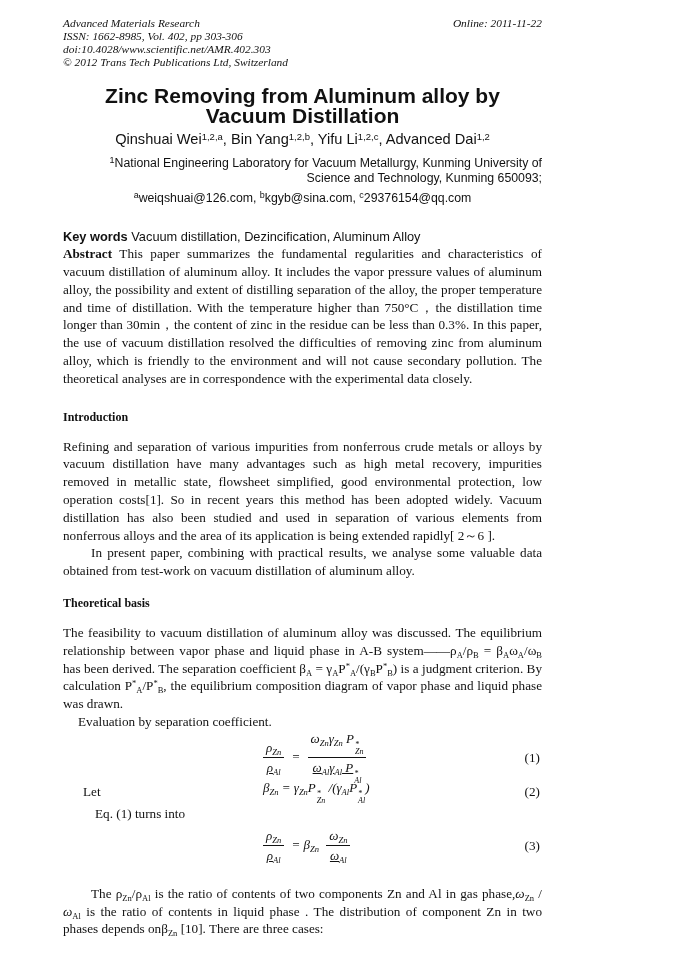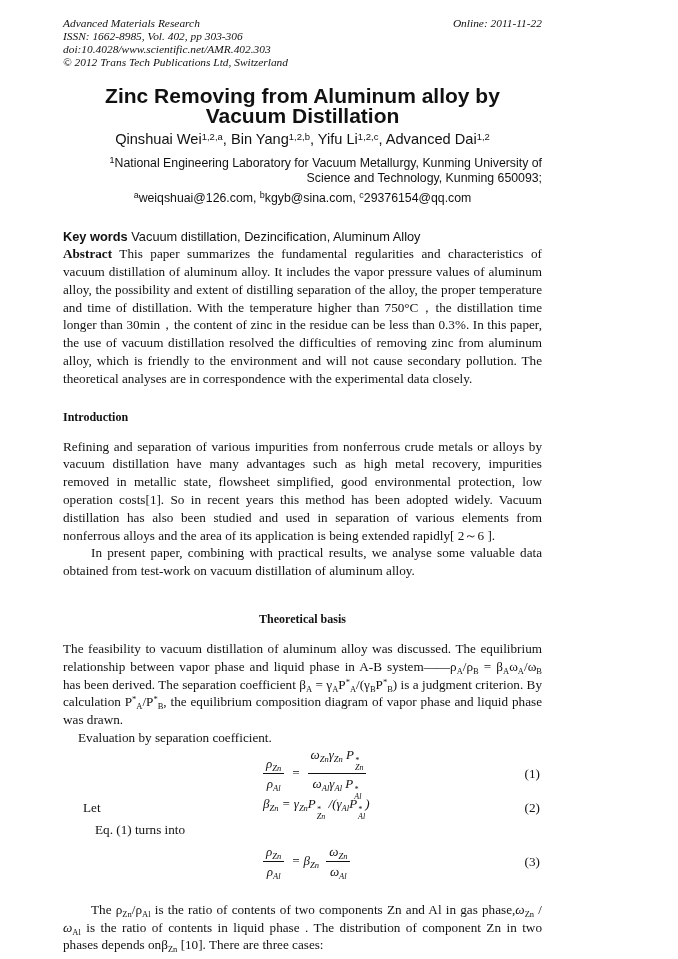--- a/index.html
+++ b/index.html
@@ -45,21 +45,21 @@
   .eq-row{position:relative;font-size:13.2px;}
   .eq-body{position:absolute;left:200px;top:50%;transform:translateY(-50%);
            font-style:italic;font-size:13px;white-space:nowrap;}
   .eq-body sub{font-style:italic;}
   .eq-num{position:absolute;right:2px;top:50%;transform:translateY(-50%);
           font-style:normal;font-size:13.2px;}
   .eq-lead{position:absolute;left:20px;top:50%;transform:translateY(-50%);}
   .turns{padding-left:32px;font-size:13.2px;line-height:18px;margin-top:2px;}
   .frac{display:inline-block;vertical-align:middle;text-align:center;}
   .fnum{display:block;border-bottom:1px solid #111;padding:0 3px 1px;}
-  .fden{display:block;padding:2px 3px 0;}
+  .fden{display:block;padding:2px 3px 0;text-decoration:underline;}
   .rel{margin:0 4px;}
   .ss{display:inline-flex;flex-direction:column;align-items:flex-start;
       font-size:8px;line-height:7.5px;vertical-align:-4px;margin-left:1px;
       font-style:italic;}
 </style>
 </head>
 <body>
 
 <div class="page">
 
@@ -92,21 +92,21 @@
   </div>
 
   <div class="para abstract">
     <b>Abstract</b><span> This paper summarizes the fundamental regularities and characteristics of vacuum distillation of aluminum alloy. It includes the vapor pressure values of aluminum alloy, the possibility and extent of distilling separation of the alloy, the proper temperature and time of distillation. With the temperature higher than 750°C，the distillation time longer than 30min，the content of zinc in the residue can be less than 0.3%. In this paper, the use of vacuum distillation resolved the difficulties of removing zinc from aluminum alloy, which is friendly to the environment and will not cause secondary pollution. The theoretical analyses are in correspondence with the experimental data closely.</span>
   </div>
 
   <div class="h-sec" style="margin-top:20px;">Introduction</div>
   <div class="para mt6">Refining and separation of various impurities from nonferrous crude metals or alloys by vacuum distillation have many advantages such as high metal recovery, impurities removed in metallic state, flowsheet simplified, good environmental protection, low operation costs[1]. So in recent years this method has been adopted widely. Vacuum distillation has also been studied and used in separation of various elements from nonferrous alloys and the area of its application is being extended rapidly[ 2～6 ].</div>
   <div class="para indent">In present paper, combining with practical results, we analyse some valuable data obtained from test-work on vacuum distillation of aluminum alloy.</div>
 
-  <div class="h-sec" style="margin-top:30px;text-align:center;">Theoretical basis</div>
+  <div class="h-sec" style="margin-top:14px;">Theoretical basis</div>
   <div class="para mt6">The feasibility to vacuum distillation of aluminum alloy was discussed. The equilibrium relationship between vapor phase and liquid phase in A-B system——ρ<sub>A</sub>/ρ<sub>B</sub> = β<sub>A</sub>ω<sub>A</sub>/ω<sub>B</sub> has been derived. The separation coefficient β<sub>A</sub> = γ<sub>A</sub>P<sup>*</sup><sub>A</sub>/(γ<sub>B</sub>P<sup>*</sup><sub>B</sub>) is a judgment criterion. By calculation P<sup>*</sup><sub>A</sub>/P<sup>*</sup><sub>B</sub>, the equilibrium composition diagram of vapor phase and liquid phase was drawn.</div>
   <div class="para indent-sm">Evaluation by separation coefficient.</div>
 
   <div class="eq-row" style="height:46px;margin-top:4px;">
     <span class="eq-body">
       <span class="frac"><span class="fnum">ρ<sub>Zn</sub></span><span class="fden">ρ<sub>Al</sub></span></span>
       <span class="rel">=</span>
       <span class="frac"><span class="fnum">ω<sub>Zn</sub>γ<sub>Zn</sub> P<span class="ss">
               <span>*</span>
               <span>Zn</span>

